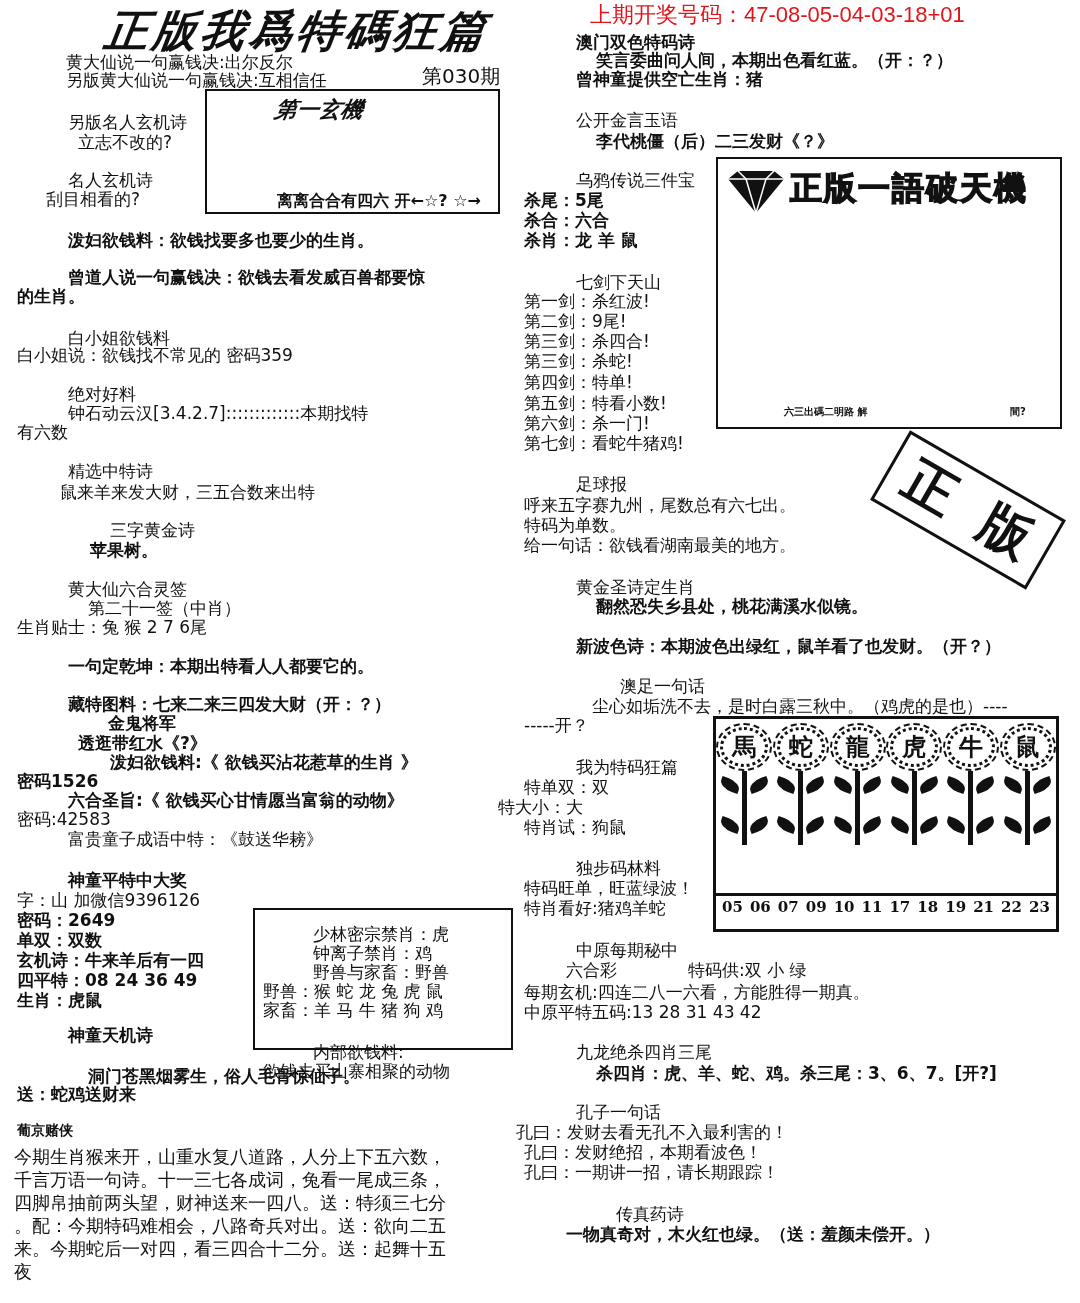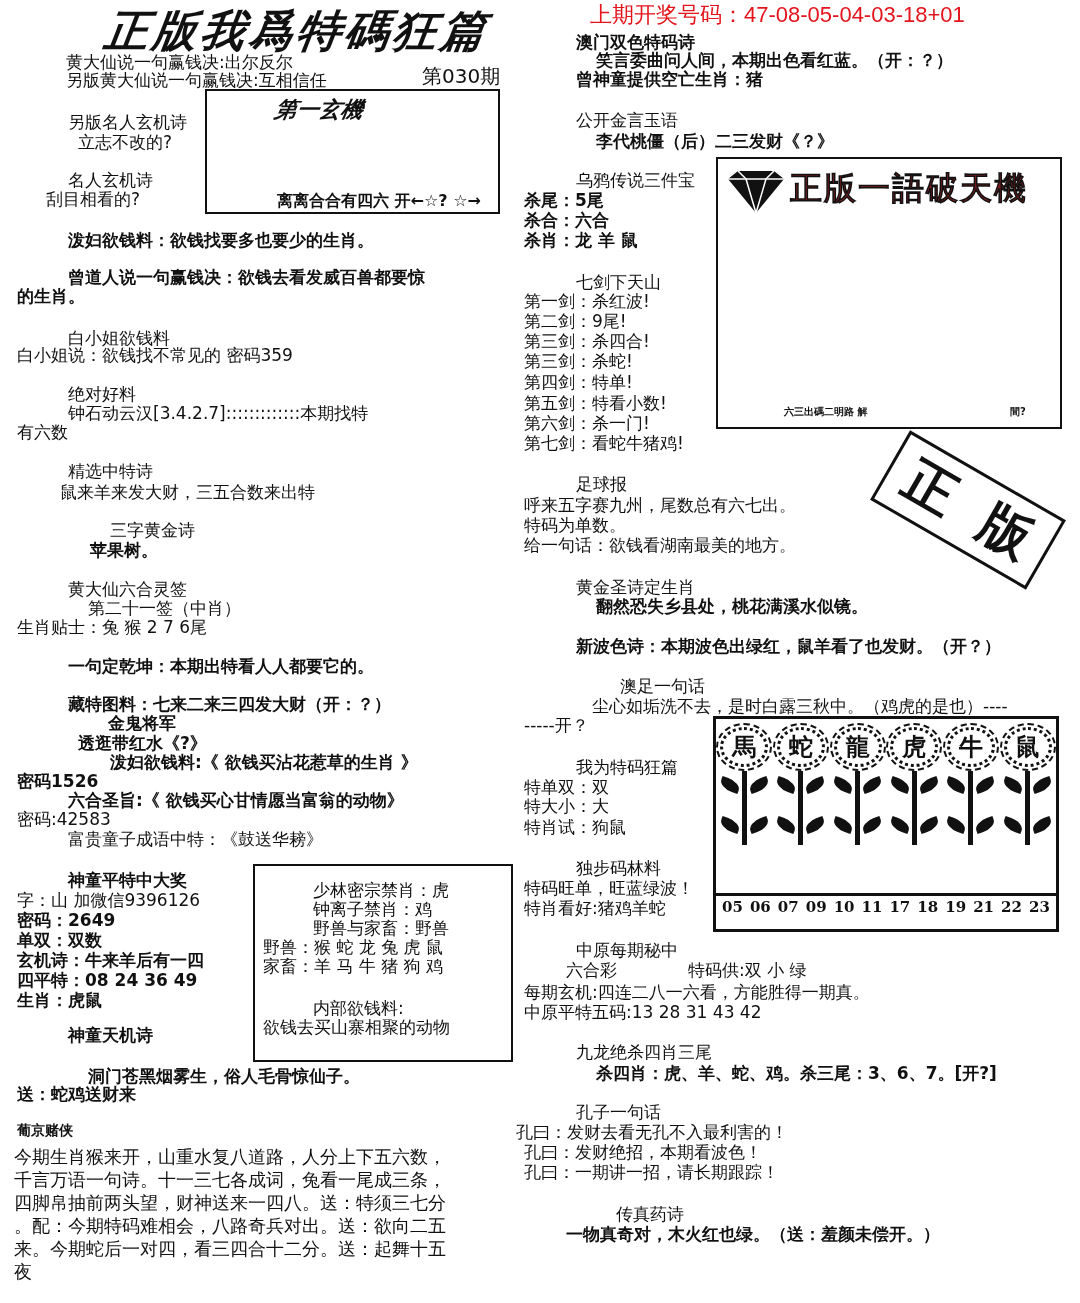--- a/index.html
+++ b/index.html
@@ -10,21 +10,21 @@
   .t18 { font-size:18px; line-height:21px; }
   .title {
     left:105px; top:6px; font-size:44px; line-height:50px; font-weight:900;
     font-style:italic; letter-spacing:4px; transform:skewX(-8deg);
     font-family:"DejaVu Sans", sans-serif;
   }
   .red { color:#e3141c; font-size:22px; line-height:26px; font-family:"Liberation Sans", sans-serif; font-weight:normal; }
   .box { position:absolute; border:2px solid #111; background:#fff; }
   .box-title-italic { font-style:italic; font-weight:900; font-size:22px; transform:skewX(-10deg); }
   .outline-text {
-    color:#7f1d1d; -webkit-text-stroke:1.5px #111; font-weight:400; font-family:"DejaVu Serif", serif;
+    color:#7f1d1d; -webkit-text-stroke:1.5px #111; font-weight:700; font-family:"DejaVu Serif", serif;
   }
   .stamp {
     position:absolute; left:878px; top:470px; width:180px; height:80px;
     border:3px solid #111; transform:rotate(30deg);
     display:flex; align-items:center; justify-content:space-around;
     font-size:52px; font-weight:900;
   }
   .sun-grid { display:flex; justify-content:space-around; }
   .sunflower { display:flex; flex-direction:column; align-items:center; width:54px; }
   .flower-head {
@@ -94,21 +94,21 @@
 <div class="abs t" style="left:68px; top:829px; font-weight:normal;">富贵童子成语中特：《鼓送华耪》</div>
 
 <div class="abs t" style="left:68px; top:870px;">神童平特中大奖</div>
 <div class="abs t" style="left:17px; top:890px; font-weight:normal;">字：山 加微信9396126</div>
 <div class="abs t" style="left:17px; top:910px;">密码：2649</div>
 <div class="abs t" style="left:17px; top:930px;">单双：双数</div>
 <div class="abs t" style="left:17px; top:950px;">玄机诗：牛来羊后有一四</div>
 <div class="abs t" style="left:17px; top:970px;">四平特：08 24 36 49</div>
 <div class="abs t" style="left:17px; top:990px;">生肖：虎鼠</div>
 
-<div class="box" style="left:253px; top:864px; width:260px; height:198px;">
+<div class="box" style="left:253px; top:908px; width:260px; height:142px;">
   <div class="abs t" style="left:58px; top:14px; font-weight:normal;">少林密宗禁肖：虎</div>
   <div class="abs t" style="left:58px; top:33px; font-weight:normal;">钟离子禁肖：鸡</div>
   <div class="abs t" style="left:58px; top:52px; font-weight:normal;">野兽与家畜：野兽</div>
   <div class="abs t" style="left:8px; top:71px; font-weight:normal;">野兽：猴 蛇 龙 兔 虎 鼠</div>
   <div class="abs t" style="left:8px; top:90px; font-weight:normal;">家畜：羊 马 牛 猪 狗 鸡</div>
   <div class="abs t" style="left:58px; top:132px; font-weight:normal;">内部欲钱料:</div>
   <div class="abs t" style="left:8px; top:151px; font-weight:normal;">欲钱去买山寨相聚的动物</div>
 </div>
 
 <div class="abs t" style="left:68px; top:1025px;">神童天机诗</div>
@@ -170,21 +170,21 @@
 <div class="abs t" style="left:596px; top:596px;">翻然恐失乡县处，桃花满溪水似镜。</div>
 
 <div class="abs t" style="left:576px; top:636px;">新波色诗：本期波色出绿红，鼠羊看了也发财。（开？）</div>
 
 <div class="abs t" style="left:576px; top:676px; font-weight:normal;margin-left:44px;">澳足一句话</div>
 <div class="abs t" style="left:592px; top:696px; font-weight:normal;">尘心如垢洗不去，是时白露三秋中。（鸡虎的是也）----</div>
 <div class="abs t" style="left:524px; top:715px; font-weight:normal;">-----开？</div>
 
 <div class="abs t" style="left:576px; top:757px; font-weight:normal;">我为特码狂篇</div>
 <div class="abs t" style="left:524px; top:777px; font-weight:normal;">特单双：双</div>
-<div class="abs t" style="left:524px; top:797px; font-weight:normal;font-family:Liberation Serif, serif;">特大小：大</div>
+<div class="abs t" style="left:498px; top:797px; font-weight:normal;">特大小：大</div>
 <div class="abs t" style="left:524px; top:817px; font-weight:normal;">特肖试：狗鼠</div>
 
 <div class="abs t" style="left:576px; top:858px; font-weight:normal;">独步码林料</div>
 <div class="abs t" style="left:524px; top:878px; font-weight:normal;">特码旺单，旺蓝绿波！</div>
 <div class="abs t" style="left:524px; top:898px; font-weight:normal;">特肖看好:猪鸡羊蛇</div>
 
 <div class="box" style="left:713px; top:716px; width:346px; height:216px; border-width:3px;">
   <div class="sun-grid" style="margin-top:8px; height:118px;">
     <div class="sunflower">
       <div class="flower-head">馬</div>

